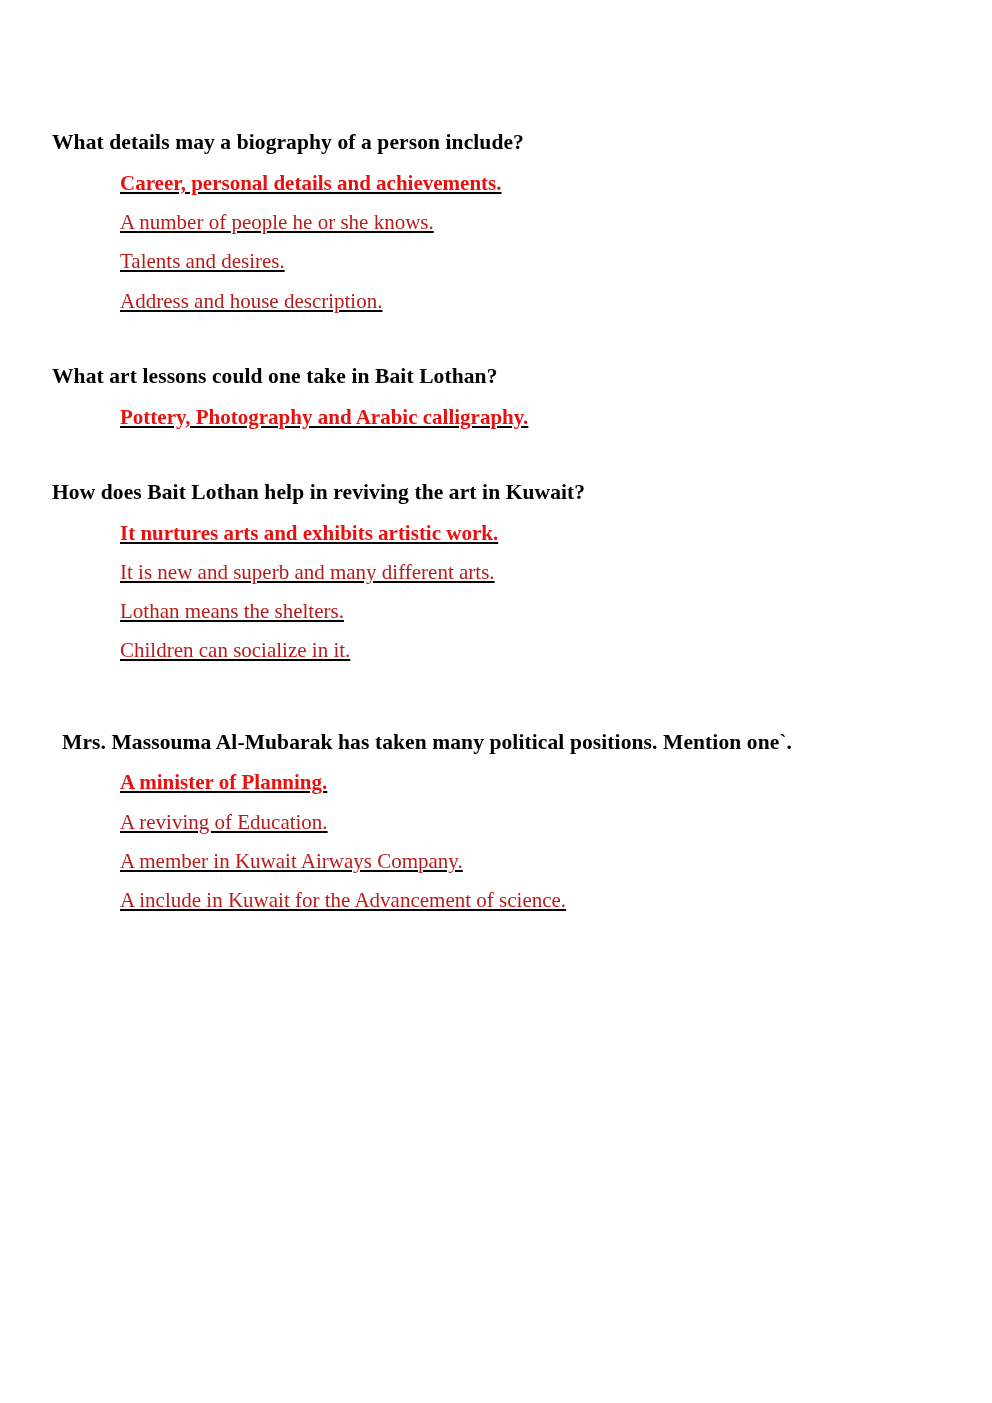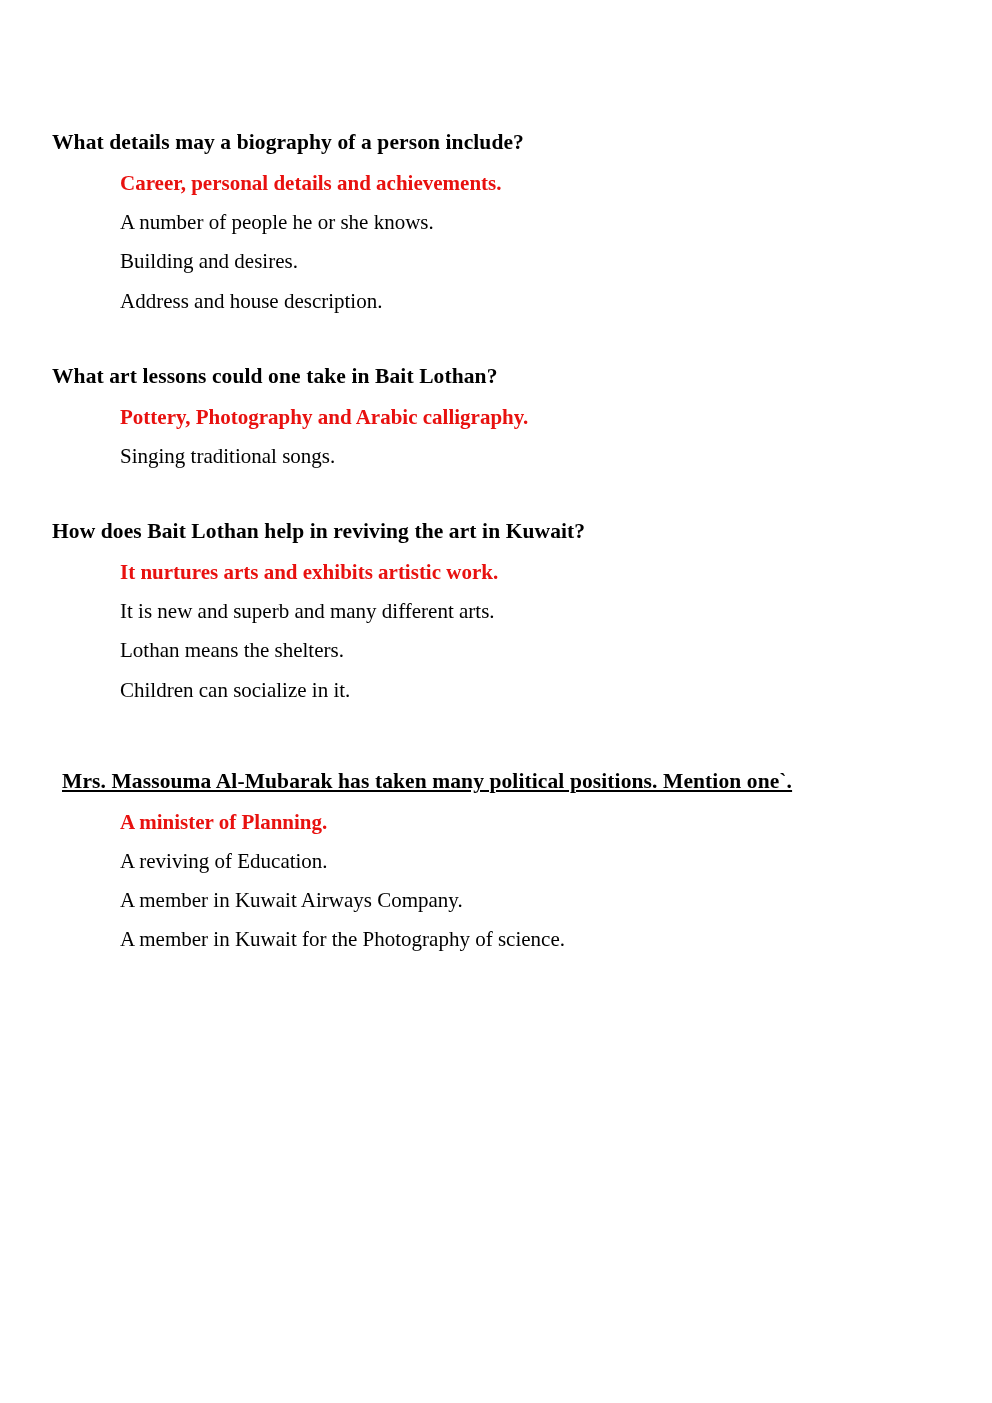--- a/index.html
+++ b/index.html
@@ -28,63 +28,62 @@
   .question {
     font-weight: bold;
     font-size: 21.5px;
     line-height: 1.2;
     color: #000000;
     margin: 0 0 14px 0;
     letter-spacing: 0.1px;
   }
   .question.indented {
     padding-left: 10px;
-    text-decoration: underline;
   }
   .options {
     margin: 0;
     padding: 0;
     list-style: none;
+    text-decoration: underline;
   }
   .option {
     font-size: 21px;
     line-height: 1.25;
     padding-left: 68px;
     margin-bottom: 13px;
-    color: #000000;
+    color: #b91c1c;
     font-weight: normal;
   }
   .option.correct {
     color: #e8110f;
     font-weight: bold;
   }
   .spacer-lg { height: 16px; }
 </style>
 </head>
 <body>
 
 <div class="page">
 
   <div class="qblock">
     <p class="question">What details may a biography of a person include?</p>
     <ul class="options">
       <li class="option correct">Career, personal details and achievements.</li>
       <li class="option">A number of people he or she knows.</li>
-      <li class="option">Building and desires.</li>
+      <li class="option">Talents and desires.</li>
       <li class="option">Address and house description.</li>
     </ul>
   </div>
 
   <div class="spacer-lg"></div>
 
   <div class="qblock">
     <p class="question">What art lessons could one take in Bait Lothan?</p>
     <ul class="options">
       <li class="option correct">Pottery, Photography and Arabic calligraphy.</li>
-      <li class="option">Singing traditional songs.</li>
     </ul>
   </div>
 
   <div class="spacer-lg"></div>
 
   <div class="qblock">
     <p class="question">How does Bait Lothan help in reviving the art in Kuwait?</p>
     <ul class="options">
       <li class="option correct">It nurtures arts and exhibits artistic work.</li>
       <li class="option">It is new and superb and many different arts.</li>
@@ -95,17 +94,17 @@
 
   <div class="spacer-lg"></div>
   <div class="spacer-lg"></div>
 
   <div class="qblock">
     <p class="question indented">Mrs. Massouma Al-Mubarak has taken many political positions. Mention one`.</p>
     <ul class="options">
       <li class="option correct">A minister of Planning.</li>
       <li class="option">A reviving of Education.</li>
       <li class="option">A member in Kuwait Airways Company.</li>
-      <li class="option">A member in Kuwait for the Photography of science.</li>
+      <li class="option">A include in Kuwait for the Advancement of science.</li>
     </ul>
   </div>
 
 </div>
 
 </body></html>

